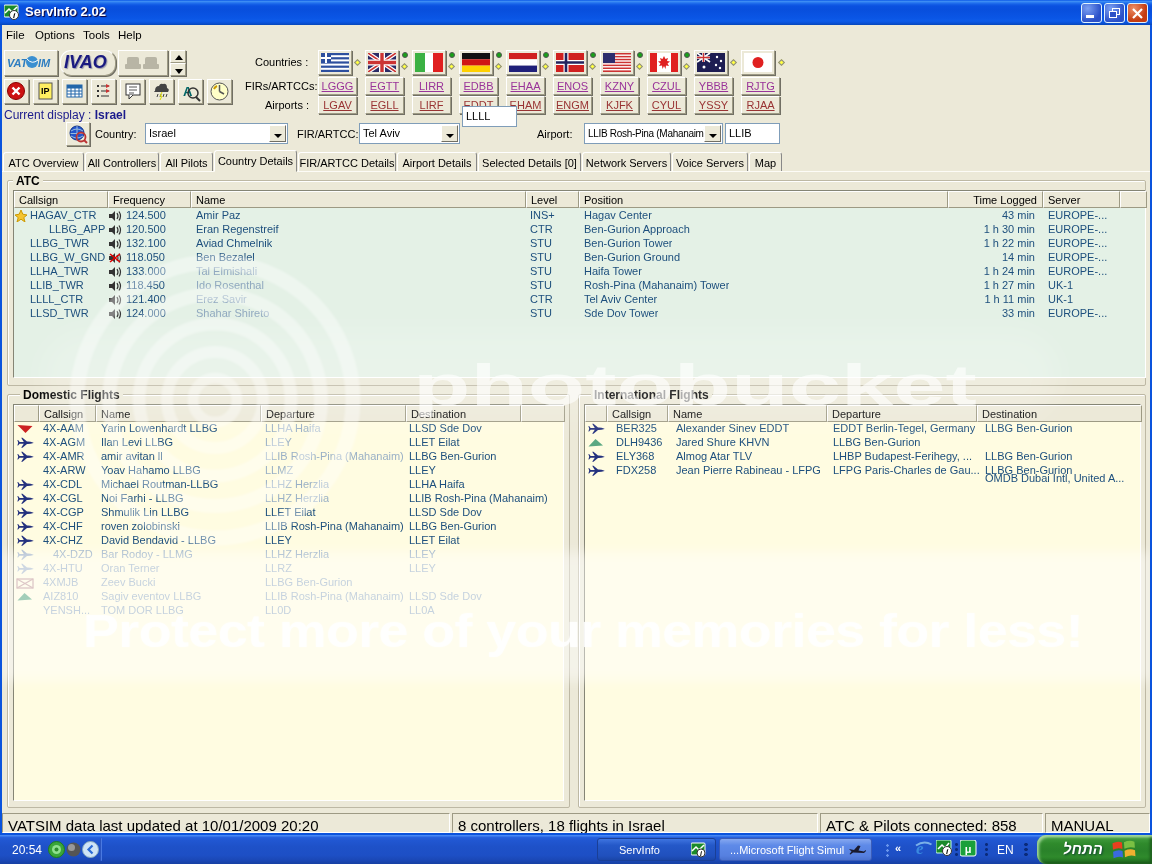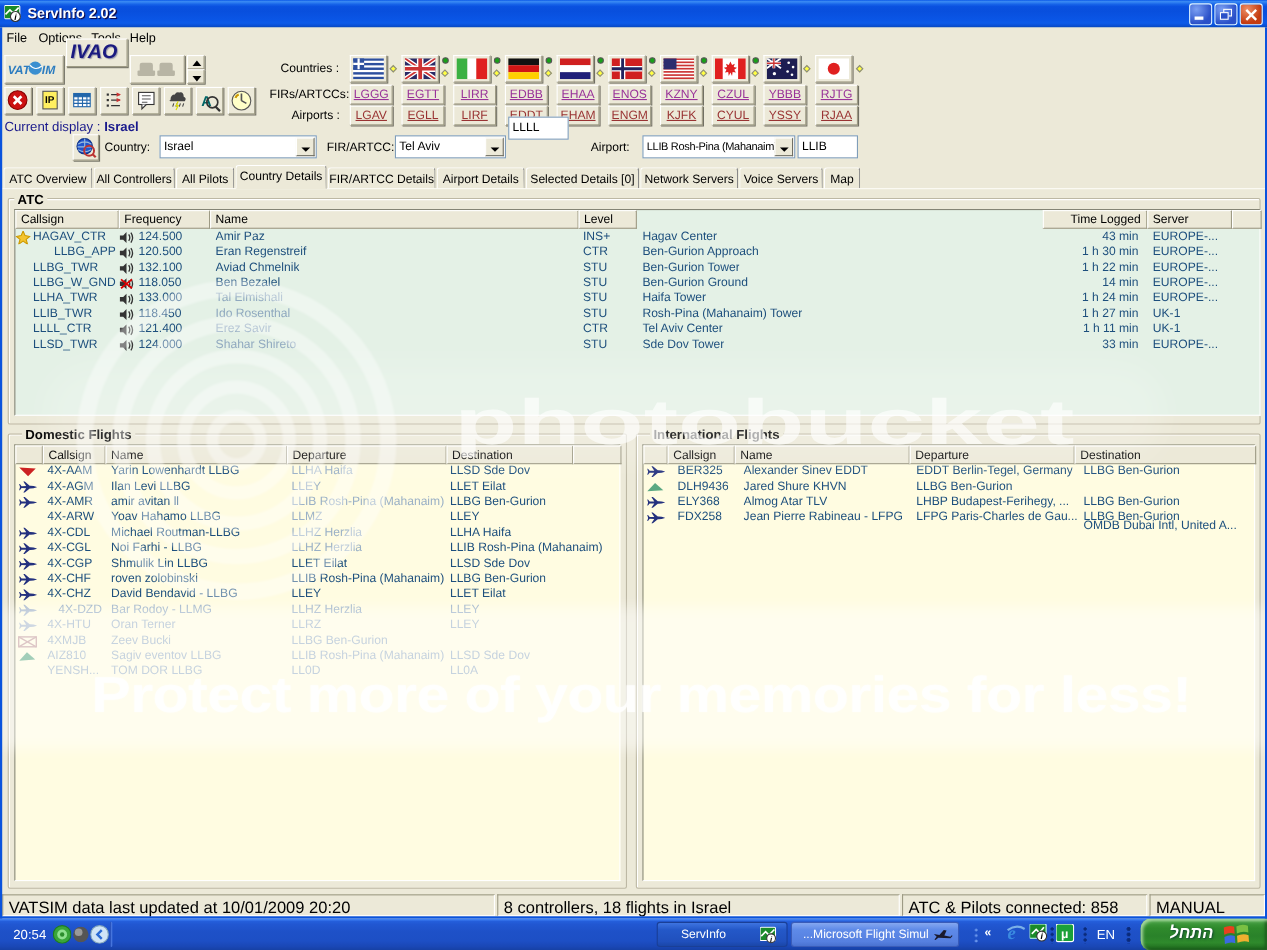--- a/index.html
+++ b/index.html
@@ -82,21 +82,21 @@
 <div id="toolbar">
 
  <div class="b3" style="left:4px;top:50px;width:54px;height:26px;">
    <svg width="52" height="24" viewBox="0 0 52 24">
         <text x="2" y="16" font-size="11" font-weight="bold" fill="#2d7dc0" font-style="italic" font-family="Liberation Sans">VAT</text>
         <circle cx="27" cy="11" r="6" fill="#3a8fd0"></circle>
         <path d="M22 8 Q27 14 33 9" stroke="#fff" fill="none"></path>
         <text x="33" y="16" font-size="11" font-weight="bold" fill="#2d7dc0" font-style="italic" font-family="Liberation Sans">IM</text>
       </svg>
  </div>
- <div class="b3" style="left:60px;top:35px;width:56px;height:26px;">
+ <div class="b3" style="left:60px;top:50px;width:56px;height:26px;border-radius:11px;">
    <div style="position:absolute;left:3px;top:1px;font-size:18px;font-weight:bold;font-style:italic;color:#1a1a80;text-shadow:1px 1px 1px #99a;">IVAO</div>
  </div>
  <div class="b3" style="left:118px;top:50px;width:50px;height:26px;">
    <svg width="48" height="24" viewBox="0 0 48 24">
         <g fill="#b8b5a5">
           <rect x="8" y="6" width="12" height="9" rx="2"></rect>
           <rect x="6" y="13" width="16" height="5" rx="1"></rect>
           <rect x="26" y="6" width="12" height="9" rx="2"></rect>
           <rect x="24" y="13" width="16" height="5" rx="1"></rect>
         </g>
@@ -332,20 +332,21 @@
  <div class="tab" style="left:749px;width:33px;">Map</div>
 </div>
 <div class="gbox" style="left:7px;top:180px;width:1139px;height:206px;">
  <div class="legend" style="left:5px;">ATC</div>
 </div>
 <div class="lv" style="left:13px;top:190px;width:1133px;height:188px;background:#e4f1e6;" id="atclv">
  <div class="lvh" style="left:0px;width:94px;">Callsign</div>
  <div class="lvh" style="left:94px;width:83px;">Frequency</div>
  <div class="lvh" style="left:177px;width:335px;">Name</div>
  <div class="lvh" style="left:512px;width:53px;">Level</div>
+ <div class="lvh" style="left:565px;width:369px;">Position</div>
  <div class="lvh" style="left:934px;width:95px;text-align:right;padding-right:5px;">Time Logged</div>
  <div class="lvh" style="left:1029px;width:77px;">Server</div>
  <div class="lvh" style="left:1106px;width:27px;"></div>
 </div>
 <div id="atcrows">
 <div class="row" style="left:13px;top:209px;width:1133px;">
       <span class="cell" style="left:17px;">HAGAV_CTR</span>
       <svg class="cell" style="left:95px;top:1px" width="15" height="12" viewBox="0 0 15 12">
         <path d="M1 4 H4 L7 1 V11 L4 8 H1 z" fill="#333"></path>
         <path d="M9 3 Q11 6 9 9 M11 1.5 Q14 6 11 10.5" stroke="#333" fill="none" stroke-width="1.2"></path>

